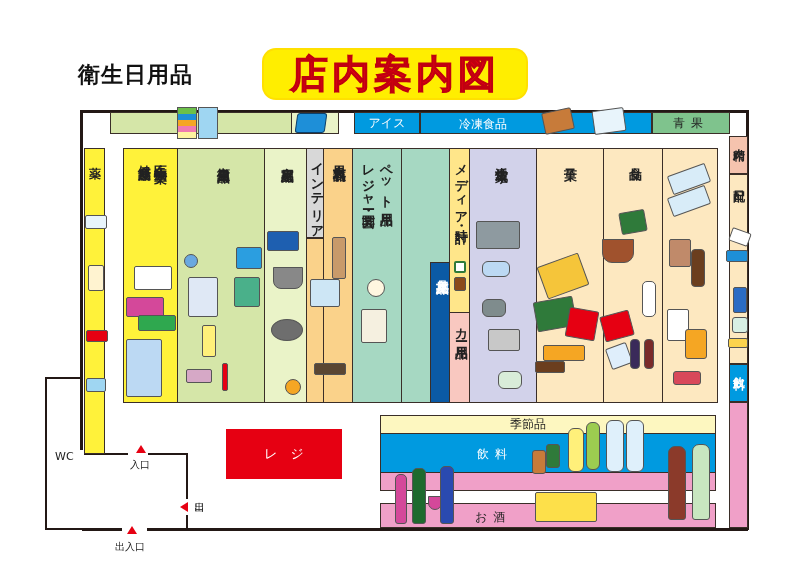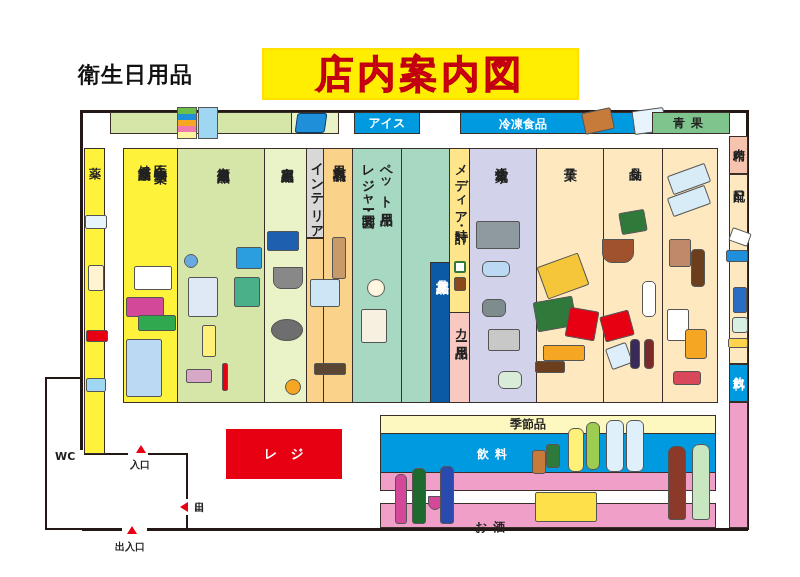--- a/index.html
+++ b/index.html
@@ -1,29 +1,29 @@
 <!DOCTYPE html>
 <html><head>
 <meta charset="utf-8">
 <style>
   * { box-sizing: border-box; margin: 0; padding: 0; }
   body { width: 800px; height: 577px; background: #ffffff; position: relative; overflow: hidden;
          font-family: "DejaVu Sans", "Liberation Sans", sans-serif; }
   .abs { position: absolute; }
   .store-name { left: 78px; top: 60px; font-size: 22px; font-weight: bold; color: #111; letter-spacing: 1px; }
-  .title { left: 264px; top: 50px; width: 313px; height: 48px; background: #ffee00; border-radius: 0;
+  .title { left: 264px; top: 50px; width: 262px; height: 48px; background: #ffee00; border-radius: 12px;
            box-shadow: 0 0 0 2px #ffe000; }
   .title span { display: block; text-align: center; font-size: 38px; font-weight: bold; line-height: 48px;
            color: #e60012; letter-spacing: 4px; -webkit-text-stroke: 1px #c00010; }
   .wall { background: #231815; }
   .label-v { writing-mode: vertical-rl; text-orientation: upright; font-weight: bold; color: #222;
              font-size: 13px; letter-spacing: 1px; }
   .col { border: 1.5px solid #3a2e28; }
   .bar { border: 1.5px solid #3a2e28; }
-  .txt { font-weight: bold; font-size: 12px; color: #222; }
+  .txt { font-weight: normal; font-size: 12px; color: #222; }
   .white-txt { color: #fff; }
   .prod { position: absolute; border: 1px solid #555; border-radius: 2px; }
   .arrow-up { width: 0; height: 0; border-left: 5px solid transparent; border-right: 5px solid transparent; border-bottom: 8px solid #e60012; }
   .arrow-left { width: 0; height: 0; border-top: 5px solid transparent; border-bottom: 5px solid transparent; border-right: 8px solid #e60012; }
 </style>
 </head>
 <body>
 
 <div class="abs store-name">衛生日用品</div>
 <div class="abs title">
@@ -48,21 +48,21 @@
 
 <div class="abs bar" style="left:110px;top:112px;width:182px;height:22px;background:#d5e6a8;"></div>
 <div class="abs bar" style="left:291px;top:112px;width:48px;height:22px;background:#eaf3c8;"></div>
 <div class="abs" style="left:296px;top:113px;width:30px;height:20px;background:#1e8fd8;border:1px solid #0b3f6a;border-radius:3px;transform:skewX(-8deg);"></div>
 <div class="abs" style="left:177px;top:107px;width:20px;height:32px;background:linear-gradient(#6cc04a 0 20%,#1e8fd8 20% 40%,#f5a623 40% 60%,#f07ab0 60% 80%,#fff3a0 80%);border:1px solid #555;"></div>
 <div class="abs" style="left:198px;top:107px;width:20px;height:32px;background:#9fd6f2;border:1px solid #555;"></div>
 
 <div class="abs bar" style="left:354px;top:112px;width:66px;height:22px;background:#009ae0;display:flex;align-items:center;justify-content:center;">
   <span class="txt white-txt">アイス</span>
 </div>
-<div class="abs bar" style="left:420px;top:112px;width:232px;height:22px;background:#009ae0;margin-left:40px;">
+<div class="abs bar" style="left:420px;top:112px;width:232px;height:22px;background:#009ae0;">
   <span class="txt white-txt abs" style="left:38px;top:3px;">冷凍食品</span>
   <div class="prod" style="left:122px;top:-3px;width:30px;height:22px;background:#c77b3a;transform:rotate(-12deg);"></div>
   <div class="prod" style="left:172px;top:-4px;width:32px;height:24px;background:#e8f4fb;transform:rotate(-8deg);"></div>
 </div>
 <div class="abs bar" style="left:652px;top:112px;width:78px;height:22px;background:#7fc38d;display:flex;align-items:center;justify-content:center;">
   <span class="txt" style="letter-spacing:6px;">青果</span>
 </div>
 
 <div class="abs bar" style="left:729px;top:136px;width:19px;height:38px;background:#f5c3ae;display:flex;justify-content:center;padding-top:2px;">
   <span class="label-v" style="font-size:12px;">精肉</span>
@@ -183,21 +183,21 @@
 </div>
 
 <div class="abs bar" style="left:380px;top:415px;width:336px;height:19px;background:#fdf7c0;display:flex;align-items:center;justify-content:center;padding-right:40px;">
   <span class="txt">季節品</span>
 </div>
 <div class="abs bar" style="left:380px;top:433px;width:336px;height:40px;background:#009ae0;">
   <span class="txt white-txt abs" style="left:96px;top:12px;letter-spacing:6px;">飲料</span>
 </div>
 <div class="abs bar" style="left:380px;top:472px;width:336px;height:19px;background:#f0a0c8;"></div>
 <div class="abs bar" style="left:380px;top:503px;width:336px;height:25px;background:#f0a0c8;">
-  <span class="txt abs" style="left:94px;top:15px;letter-spacing:6px;">お酒</span>
+  <span class="txt abs" style="left:94px;top:5px;letter-spacing:6px;">お酒</span>
 </div>
 <div class="prod" style="left:532px;top:450px;width:14px;height:24px;background:#c77b3a;border-radius:3px;"></div>
 <div class="prod" style="left:546px;top:444px;width:14px;height:24px;background:#2f7a3a;border-radius:3px;"></div>
 <div class="prod" style="left:568px;top:428px;width:16px;height:44px;background:#fff07a;border-radius:6px;"></div>
 <div class="prod" style="left:586px;top:422px;width:14px;height:48px;background:#9ccc50;border-radius:6px;"></div>
 <div class="prod" style="left:606px;top:420px;width:18px;height:52px;background:#dff0fb;border-radius:6px;"></div>
 <div class="prod" style="left:626px;top:420px;width:18px;height:52px;background:#dff0fb;border-radius:6px;"></div>
 <div class="prod" style="left:395px;top:474px;width:12px;height:50px;background:#d4489a;border-radius:5px 5px 3px 3px;"></div>
 <div class="prod" style="left:412px;top:468px;width:14px;height:56px;background:#1e6a2e;border-radius:5px 5px 3px 3px;"></div>
 <div class="prod" style="left:428px;top:496px;width:14px;height:14px;background:#d4489a;border-radius:0 0 7px 7px;"></div>

